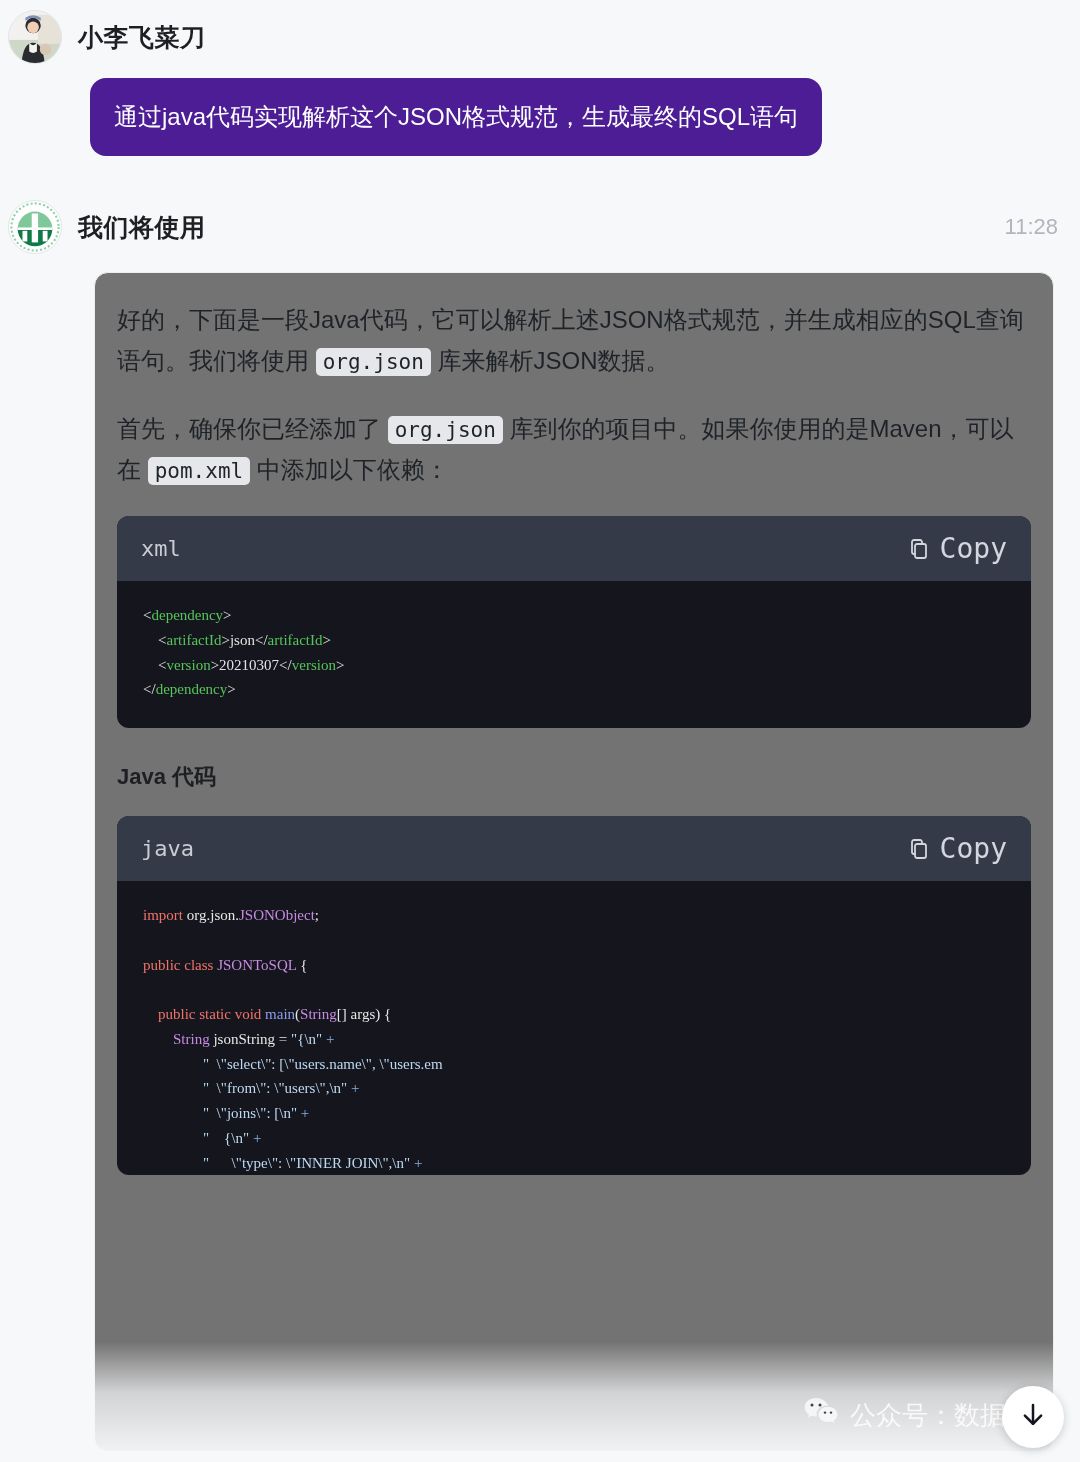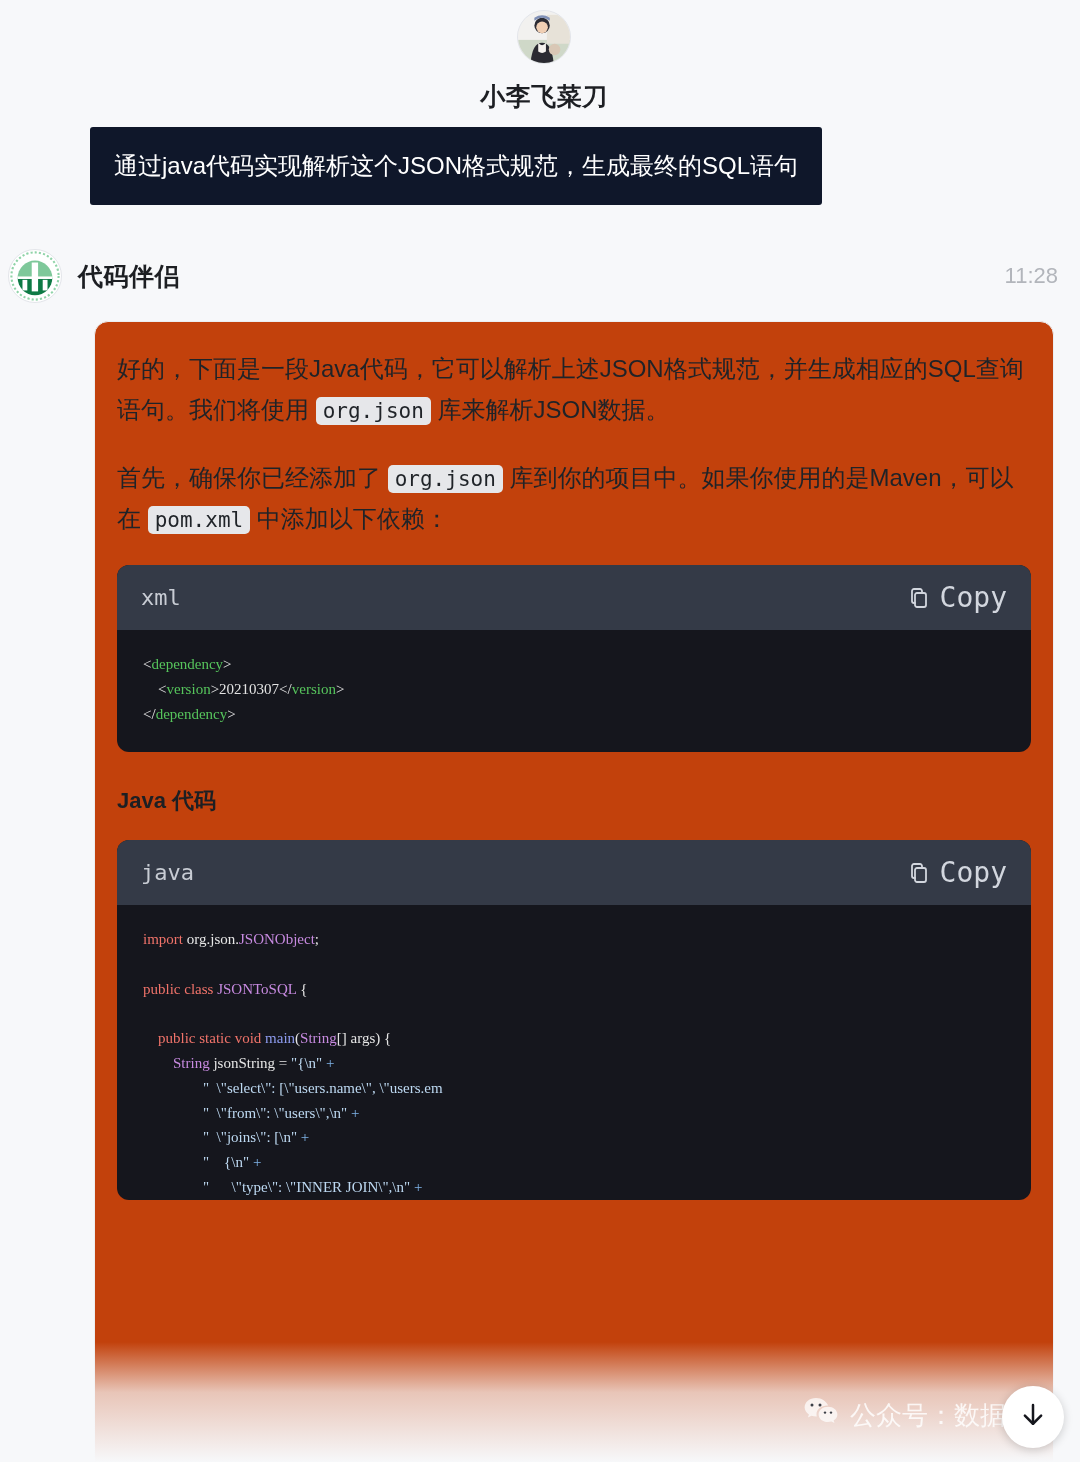--- a/index.html
+++ b/index.html
@@ -12,43 +12,43 @@
   }
   .page {
     position: relative;
     width: 1080px; height: 1462px;
     background: #f7f8fa;
     overflow: hidden;
   }
 
   
   .user-row { position: relative; padding: 10px 0 0 0; }
-  .user-head { display: flex; align-items: center; gap: 16px; padding-left: 8px; flex-direction: column; }
+  .user-head { display: flex; align-items: center; gap: 16px; padding-left: 8px; }
   .avatar-user {
     width: 54px; height: 54px; border-radius: 50%;
     background: #e9ebef;
     border: 1px solid #e3e5ea;
     overflow: hidden; flex: 0 0 auto;
     position: relative;
   }
   .avatar-user svg { display: block; width: 100%; height: 100%; }
   .user-name {
     font-size: 25px; font-weight: 700; color: #1d1f23;
     letter-spacing: .5px;
   }
   .bubble-wrap { padding: 14px 0 0 90px; }
   .bubble-user {
     display: inline-block;
     max-width: 775px;
-    background: #0f172a;
+    background: #4c1d95;
     color: #ffffff;
     font-size: 24px;
     line-height: 1.5;
     padding: 21px 24px;
-    border-radius: 3px;
+    border-radius: 16px;
   }
 
   
   .bot-row { margin-top: 44px; }
   .bot-head {
     display: flex; align-items: center; gap: 16px;
     padding-left: 8px; padding-right: 22px;
   }
   .avatar-bot {
     width: 54px; height: 54px; border-radius: 50%;
@@ -59,21 +59,21 @@
   .bot-name {
     font-size: 25px; font-weight: 700; color: #1d1f23;
     letter-spacing: .5px;
   }
   .timestamp {
     margin-left: auto; font-size: 22px; color: #b2b5bb;
   }
 
   .bot-card {
     margin: 18px 26px 0 94px;
-    background: #c2410c;
+    background: #737373;
     border: 1px solid #eceef1;
     border-radius: 14px;
     padding: 26px 22px 4px 22px;
     min-height: 1180px;
   }
   .para {
     font-size: 24px;
     line-height: 1.72;
     color: #1f2328;
     margin: 0 0 26px 0;
@@ -200,21 +200,21 @@
           <circle cx="27" cy="27" r="24.5" fill="none" stroke="#8fd3a8" stroke-width="2.2" stroke-dasharray="2.2 2.2"></circle>
           <circle cx="27" cy="27" r="21" fill="#ffffff"></circle>
           <path d="M9 29 a18 18 0 0 1 36 0 z" fill="#7ec89a"></path>
           <path d="M9 29 a18 18 0 0 0 36 0 z" fill="#0e7a45"></path>
           <rect x="9" y="27.5" width="36" height="2.6" fill="#ffffff"></rect>
           <rect x="23.6" y="13" width="6.6" height="30" fill="#ffffff"></rect>
           <rect x="14" y="31" width="5" height="11" fill="#ffffff"></rect>
           <rect x="35" y="31" width="5" height="11" fill="#ffffff"></rect>
         </svg>
       </div>
-      <div class="bot-name">代码伴侣</div>
+      <div class="bot-name">我们将使用</div>
       <div class="timestamp">11:28</div>
     </div>
 
     <div class="bot-card">
 
       <p class="para"><span>好的，下面是一段Java代码，它可以解析上述JSON格式规范，并生成相应的SQL查询语句。我们将使用 </span><span class="icode">org.json</span><span> 库来解析JSON数据。</span></p>
 
       <p class="para"><span>首先，确保你已经添加了 </span><span class="icode">org.json</span><span> 库到你的项目中。如果你使用的是Maven，可以在 </span><span class="icode">pom.xml</span><span> 中添加以下依赖：</span></p>
 
       <div class="code-block">
@@ -224,20 +224,21 @@
             <span>
               <svg width="24" height="24" viewBox="0 0 24 24" fill="none" stroke="#d2d6de" stroke-width="1.8" stroke-linecap="round" stroke-linejoin="round">
                 <rect x="8" y="7" width="11" height="14" rx="2"></rect>
                 <path d="M15 7V5a2 2 0 0 0-2-2H7a2 2 0 0 0-2 2v10a2 2 0 0 0 2 2h1"></path>
               </svg>
             </span>
             <span>Copy</span>
           </span>
         </div>
         <div class="code-body"><span class="ln"><span class="punc">&lt;</span><span class="tag">dependency</span><span class="punc">&gt;</span>
+</span><span class="ln"><span class="punc">    &lt;</span><span class="tag">artifactId</span><span class="punc">&gt;</span><span class="txt">json</span><span class="punc">&lt;/</span><span class="tag">artifactId</span><span class="punc">&gt;</span>
 </span><span class="ln"><span class="punc">    &lt;</span><span class="tag">version</span><span class="punc">&gt;</span><span class="txt">20210307</span><span class="punc">&lt;/</span><span class="tag">version</span><span class="punc">&gt;</span>
 </span><span class="ln"><span class="punc">&lt;/</span><span class="tag">dependency</span><span class="punc">&gt;</span>
 </span></div>
       </div>
 
       <div class="sub-head">Java 代码</div>
 
       <div class="code-block java-block">
         <div class="code-head">
           <span class="code-lang">java</span>

